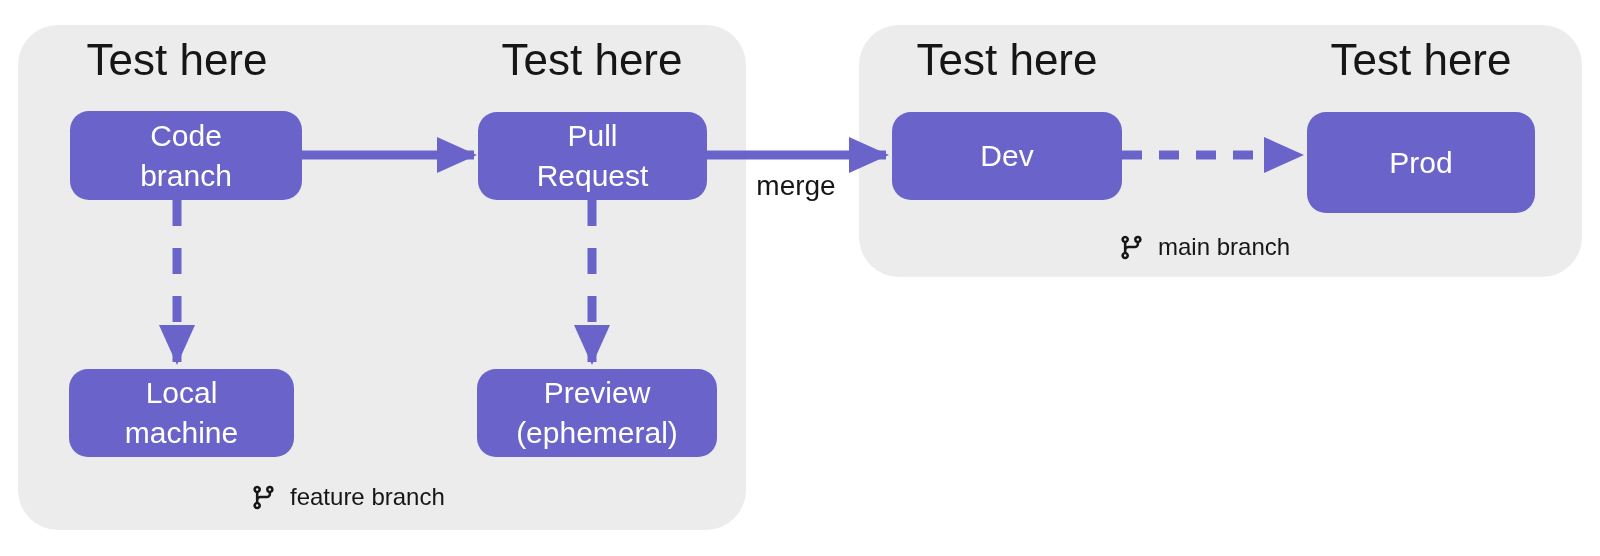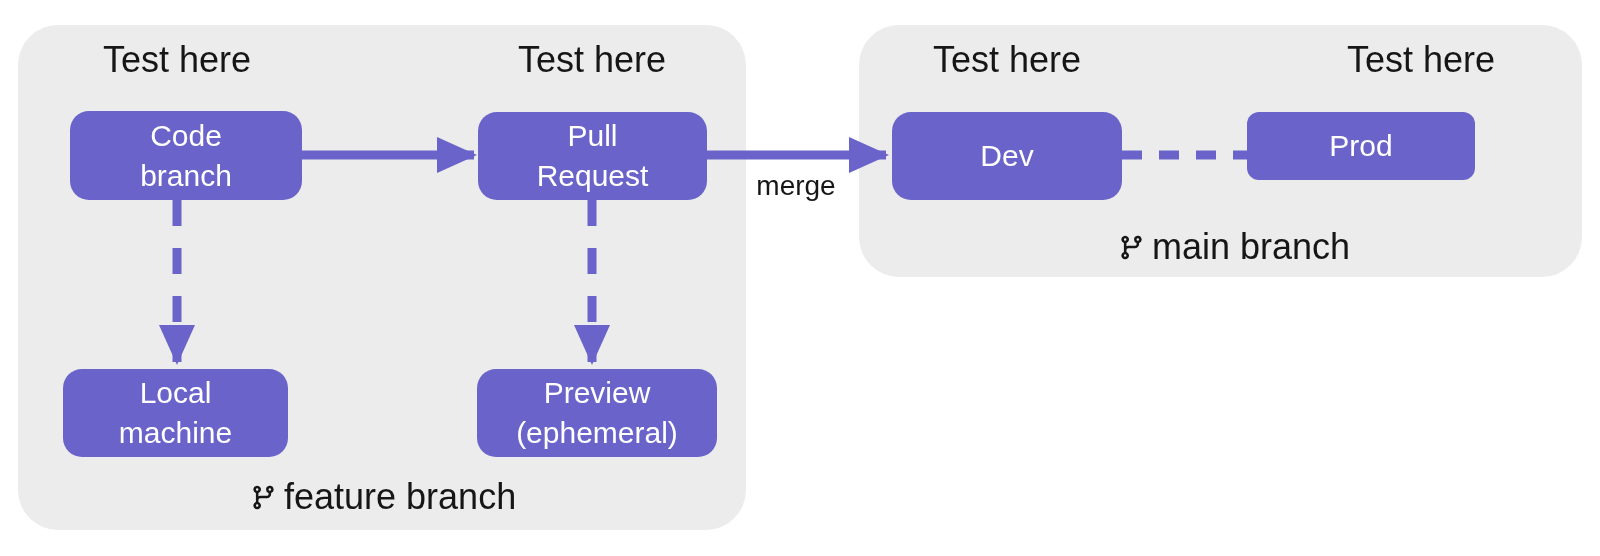--- a/index.html
+++ b/index.html
@@ -26,43 +26,43 @@
     background: var(--panel-fill);
     border-radius: 40px;
   }
   .panel-feature { left: 18px; top: 25px; width: 728px; height: 505px; }
   .panel-main    { left: 859px; top: 25px; width: 723px; height: 252px; }
 
   .test-label {
     position: absolute;
     top: 42px;
     transform: translateX(-50%);
-    font-size: 36px;
+    font-size: 44px;
     line-height: 36px;
     color: var(--label-text);
     white-space: nowrap;
   }
   .node {
     position: absolute;
     background: var(--node-fill);
     border-radius: 19px;
     color: var(--node-text);
     font-size: 30px;
     line-height: 40px;
     display: flex;
     align-items: center;
     justify-content: center;
     text-align: center;
     white-space: pre-line;
   }
   .node-code-branch   { left: 62px;   top: 111px; width: 232px; height: 89px; margin-left: 8px; }
   .node-pull-request  { left: 478px;  top: 112px; width: 229px; height: 88px; }
   .node-dev           { left: 892px;  top: 112px; width: 230px; height: 88px; }
-  .node-prod          { left: 1247px; top: 112px; width: 228px; height: 68px; border-radius: 12px; }
-  .node-local-machine { left: 63px;   top: 369px; width: 225px; height: 88px; }
+  .node-prod          { left: 1307px; top: 112px; width: 228px; height: 101px; }
+  .node-local-machine { left: 69px;   top: 369px; width: 225px; height: 88px; }
   .node-preview       { left: 477px;  top: 369px; width: 240px; height: 88px; }
 
   .edges-layer {
     position: absolute;
     left: 0; top: 0;
     width: 1600px; height: 556px;
     pointer-events: none;
   }
   .edge { stroke: var(--node-fill); stroke-width: 9; fill: none; }
   .edge-dashed-h { stroke-dasharray: 20 17; }
@@ -75,23 +75,23 @@
     top: 171px;
     transform: translateX(-50%);
     font-size: 28px;
     line-height: 30px;
     color: var(--label-text);
   }
   .branch-label {
     position: absolute;
     display: flex;
     align-items: center;
-    gap: 7px;
+    gap: 13px;
     color: var(--label-text);
-    font-size: 36px;
+    font-size: 24px;
     line-height: 32px;
     white-space: nowrap;
   }
   .branch-label-feature { left: 250px;  top: 481px; }
   .branch-label-main    { left: 1118px; top: 231px; }
   .git-icon { width: 27px; height: 27px; display: block; }
   .git-icon path { fill: var(--label-text); }
 </style>
 </head>
 <body>

